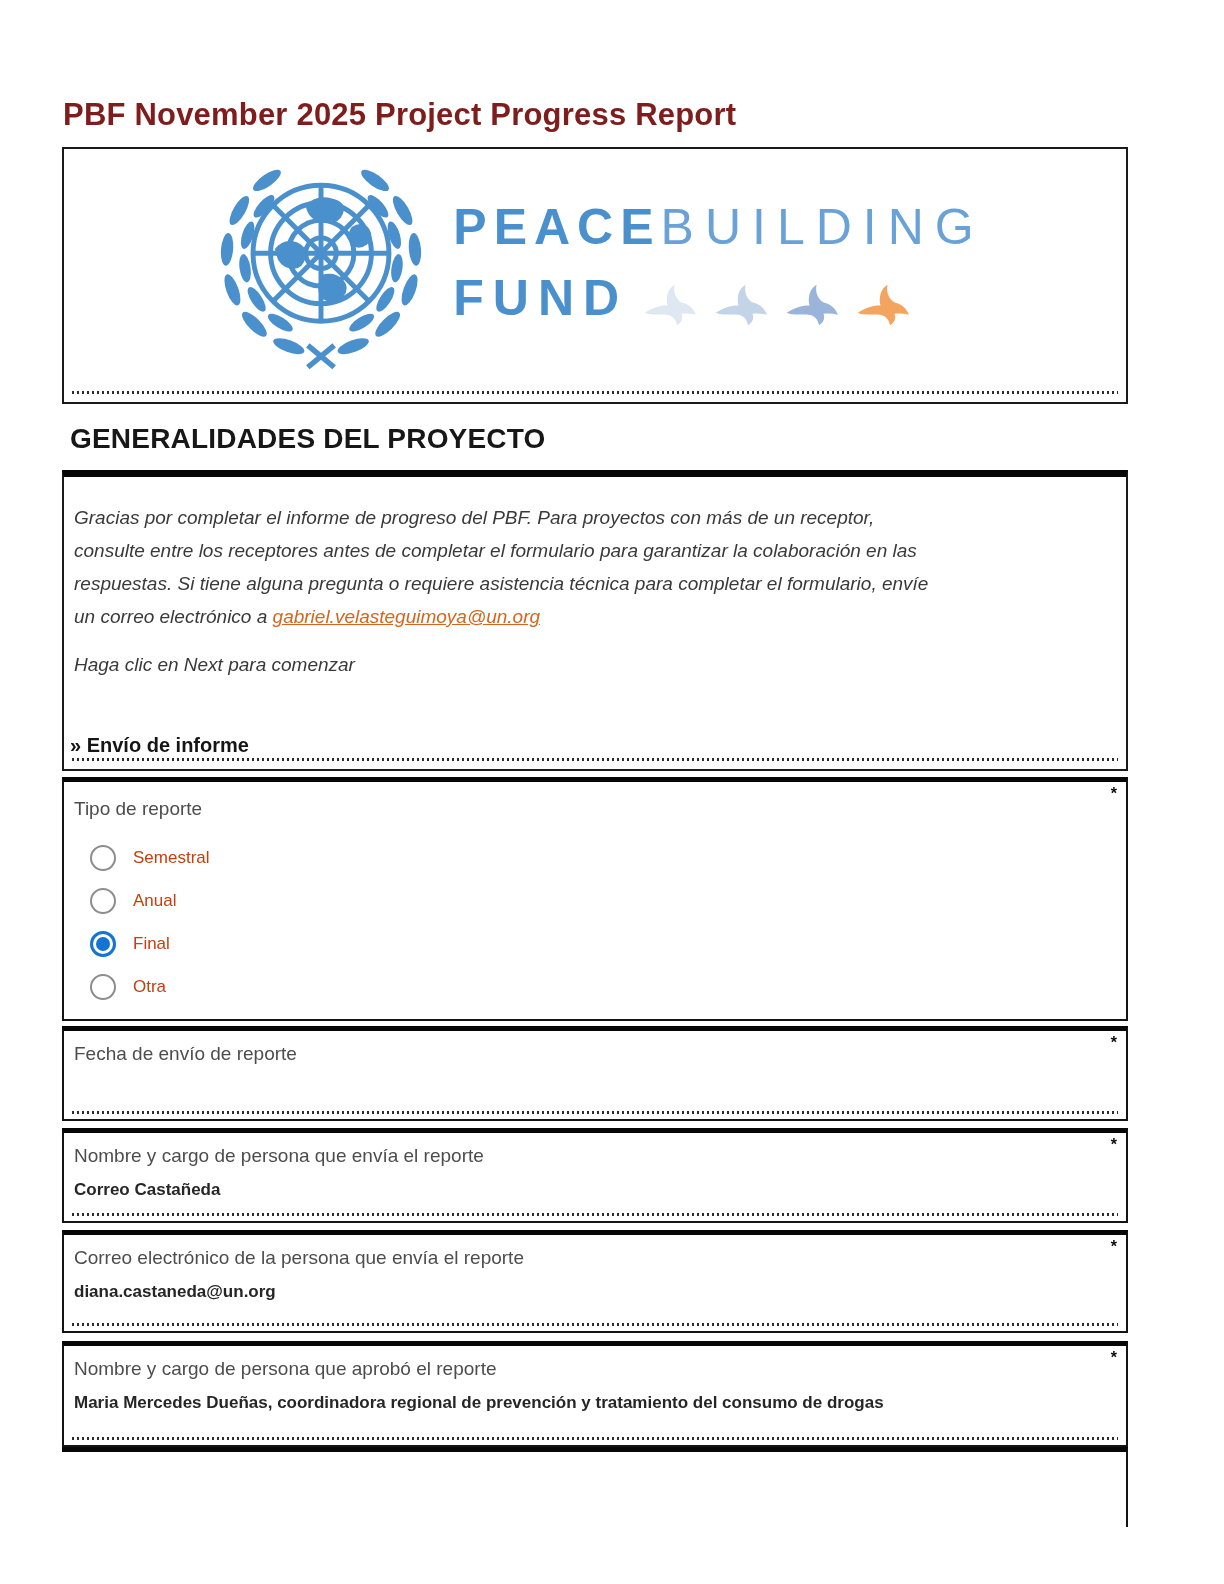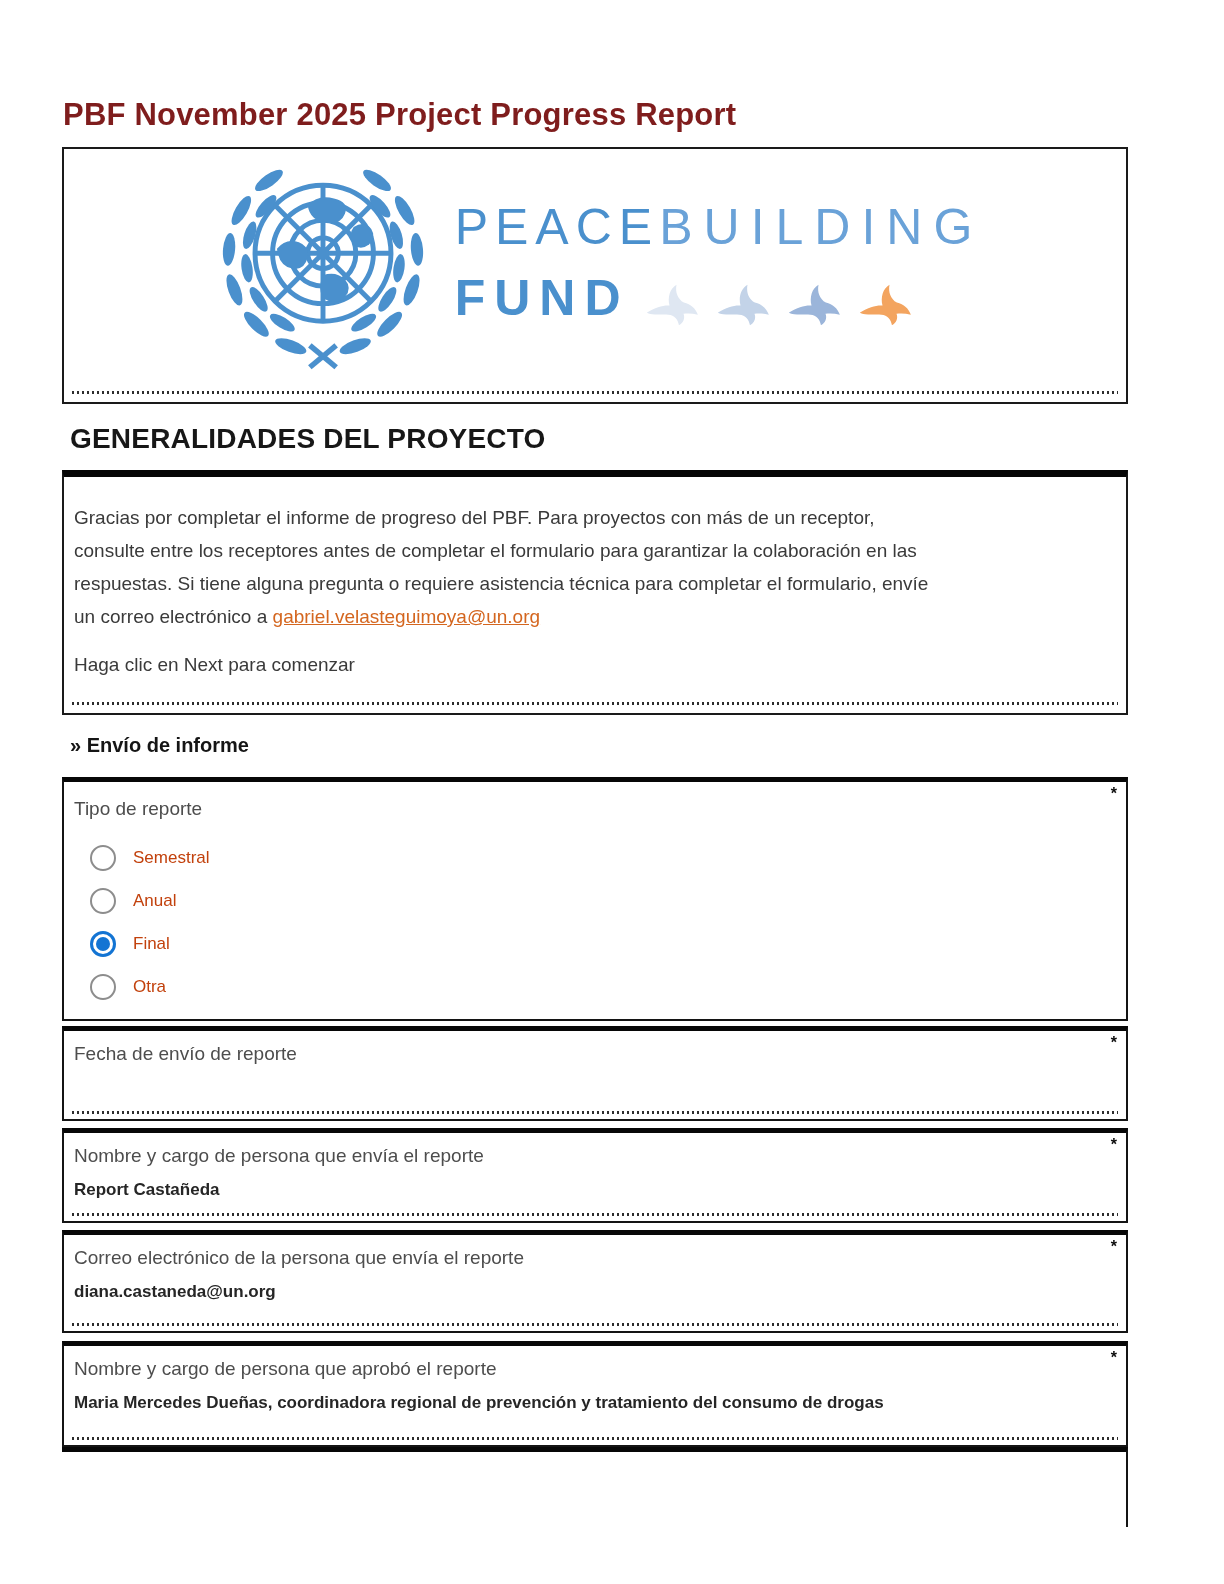--- a/index.html
+++ b/index.html
@@ -6,35 +6,35 @@
   body{width:1224px;height:1584px;position:relative;font-family:"Liberation Sans","DejaVu Sans",sans-serif;overflow:hidden;}
 
   .page-title{position:absolute;left:63px;top:76px;font-size:31px;font-weight:bold;color:#7f1d1d;letter-spacing:0.2px;}
 
   
   .logo-box{position:absolute;left:62px;top:147px;width:1066px;height:257px;border:2px solid #1a1a1a;box-sizing:border-box;background:#fff;}
   .logo-inner{display:flex;align-items:center;justify-content:center;height:226px;gap:16px;}
   .emblem{width:232px;height:228px;flex:0 0 auto;}
   .logo-text{display:flex;flex-direction:column;justify-content:center;}
   .logo-row1{display:flex;align-items:baseline;}
-  .logo-peace{font-size:50px;font-weight:normal;color:#4a90cd;letter-spacing:7px;}
+  .logo-peace{font-size:50px;font-weight:bold;color:#4a90cd;letter-spacing:7px;}
   .logo-building{font-size:50px;font-weight:400;color:#6aa2d8;letter-spacing:11px;}
   .logo-row2{display:flex;align-items:flex-end;gap:15px;margin-top:13px;}
   .logo-fund{font-size:50px;font-weight:bold;color:#4a90cd;letter-spacing:9px;}
   .dove{width:56px;height:46px;}
   .dotline{position:absolute;left:8px;right:8px;bottom:8px;height:3px;
            background:repeating-linear-gradient(90deg,#2d2d2d 0 2px,transparent 2px 5px);}
 
   
   .h2{position:absolute;left:70px;top:423px;font-size:28px;font-weight:bold;color:#171717;letter-spacing:0.2px;}
 
   
-  .info-box{position:absolute;left:62px;top:470px;width:1066px;height:245px;box-sizing:border-box;
+  .info-box{position:absolute;left:62px;top:470px;width:1066px;height:301px;box-sizing:border-box;
             border:2px solid #1a1a1a;border-top:7px solid #060606;background:#fff;
-            padding:24px 14px 0 10px;font-size:19px;line-height:33px;color:#3a3a3a;}
+            padding:24px 14px 0 10px;font-size:19px;line-height:33px;color:#3a3a3a;font-style:italic;}
   .info-line{white-space:nowrap;}
   .info-link{color:#d4661f;text-decoration:underline;}
   .next-hint{margin-top:15px;}
 
   .h3{position:absolute;left:70px;top:734px;font-size:20px;font-weight:bold;color:#151515;}
 
   
   .q-block{position:absolute;left:62px;width:1066px;box-sizing:border-box;background:#fff;
            border:2px solid #141414;border-top:5px solid #070707;}
   .req{position:absolute;top:3px;right:9px;font-size:16px;font-weight:bold;color:#0d0d0d;}
@@ -183,21 +183,21 @@
 
 <div class="q-block b-field b2">
   <span class="req">*</span>
   <div class="q-label">Fecha de envío de reporte</div>
   <div class="dotline"></div>
 </div>
 
 <div class="q-block b-field b3">
   <span class="req">*</span>
   <div class="q-label">Nombre y cargo de persona que envía el reporte</div>
-  <div class="q-value">Report Castañeda</div>
+  <div class="q-value">Correo Castañeda</div>
   <div class="dotline"></div>
 </div>
 
 <div class="q-block b-field b4">
   <span class="req">*</span>
   <div class="q-label">Correo electrónico de la persona que envía el reporte</div>
   <div class="q-value">diana.castaneda@un.org</div>
   <div class="dotline"></div>
 </div>
 

